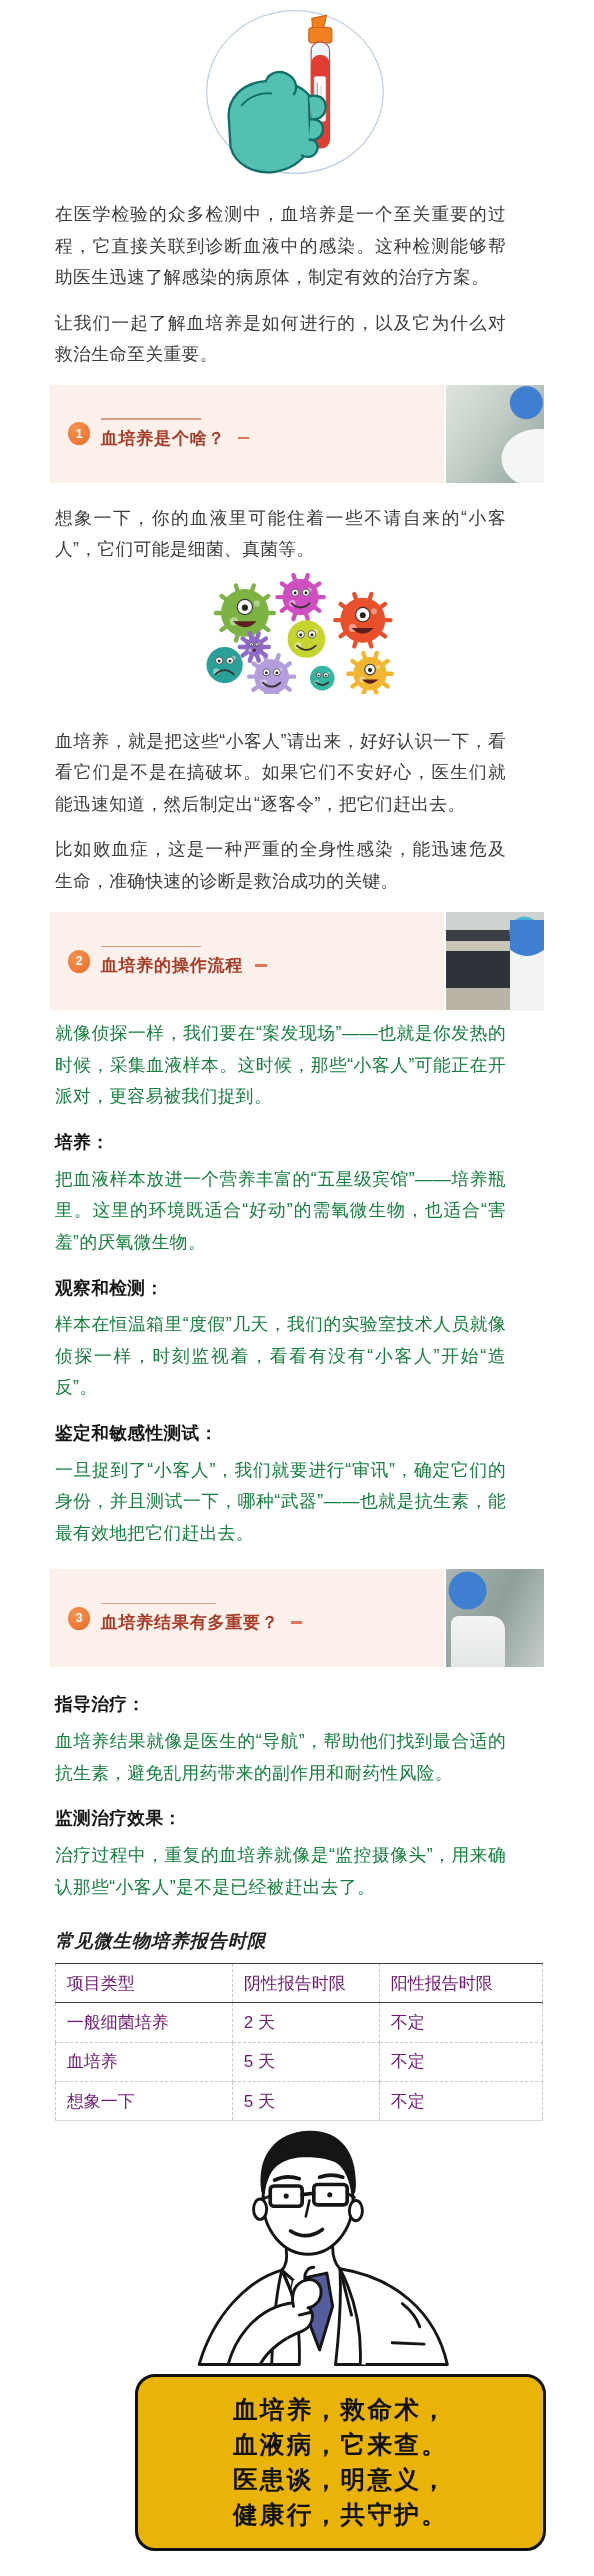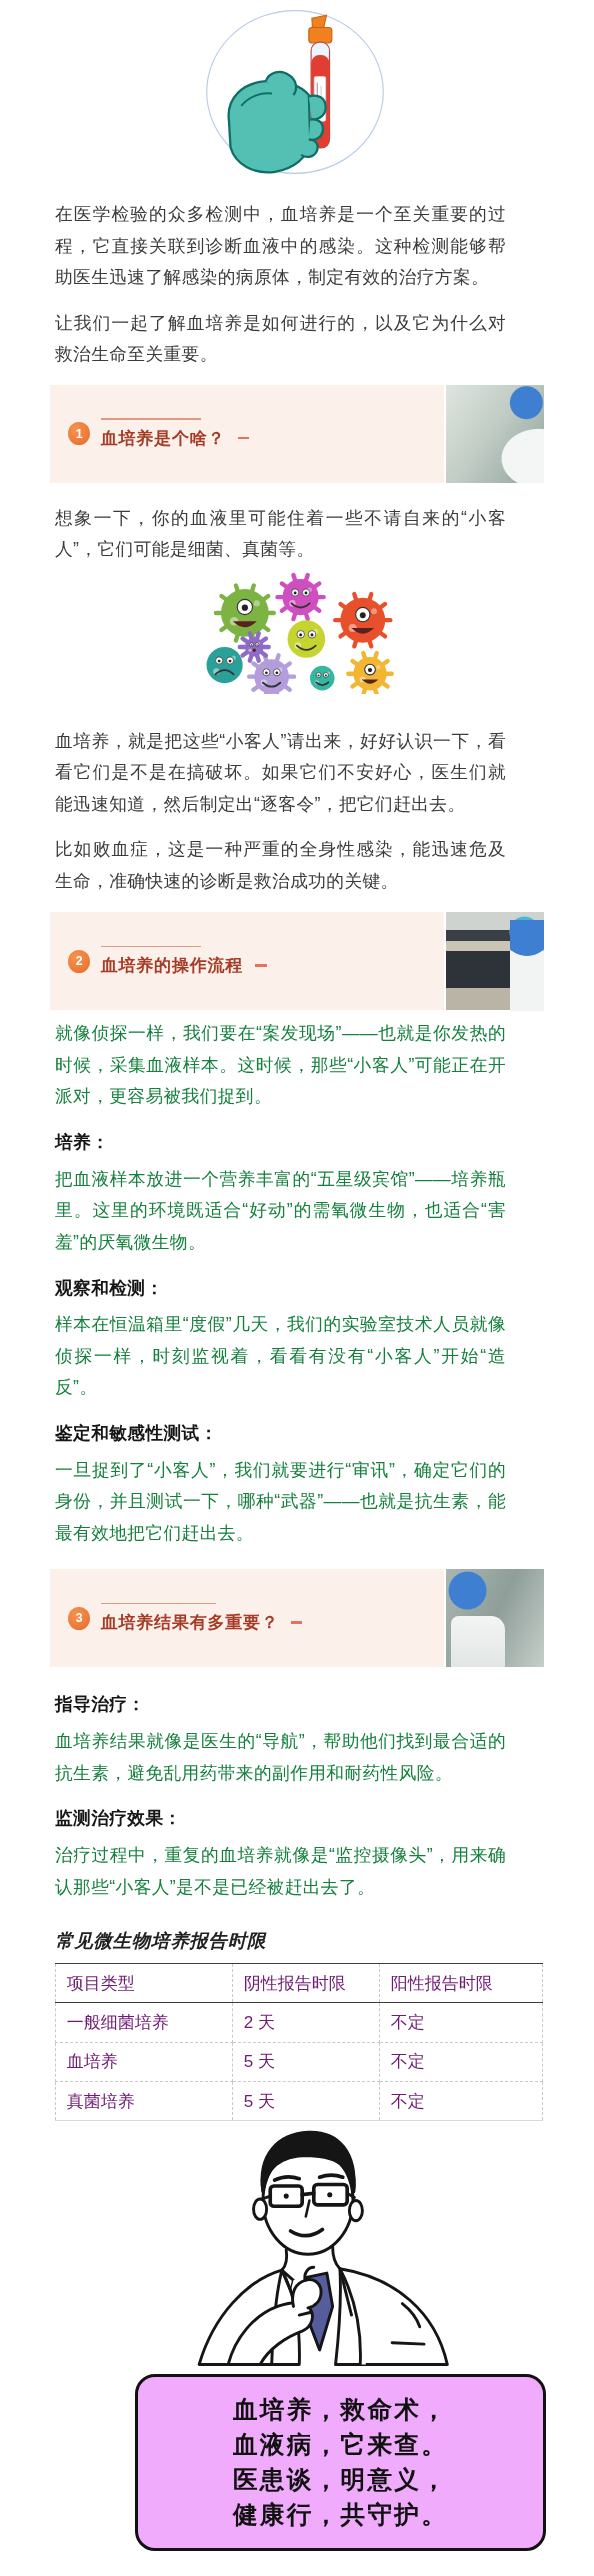--- a/index.html
+++ b/index.html
@@ -55,21 +55,21 @@
   table.report th, table.report td{font-weight:normal;text-align:left;font-size:17px;color:#701a75;
       padding:7.7px 3.1px 7.7px 10.8px;height:20px;
       border-left:0.8px dashed #c9c9c9;border-right:0.8px dashed #c9c9c9;}
   table.report thead th{border-bottom:1.5px solid #3c3c3c;}
   table.report tbody td{border-bottom:0.8px dashed #c9c9c9;}
   table.report tbody tr:last-child td{border-bottom:none;}
   
   .doctor{margin:3.1px 0 0 164px;width:277px;height:254px;display:block;}
   
   .outro-box{margin:-4.6px 0 0 115px;width:411px;box-sizing:border-box;border:3.1px solid #111;
-             border-radius:20px;background:#f0abfc;padding:15.4px 7.7px;position:relative;}
+             border-radius:20px;background:#eab308;padding:15.4px 7.7px;position:relative;}
   .outro-line{text-align:center;font-size:24.6px;line-height:35px;font-weight:bold;color:#111;letter-spacing:2.3px;}
 </style>
 </head>
 <body>
 
 <div class="page">
 
   <div class="hero">
     <svg width="200" height="175" viewBox="0 0 260 228">
       <ellipse cx="130" cy="112" rx="115" ry="106" fill="#ffffff" stroke="#b8cde6" stroke-width="1.5"></ellipse>
@@ -305,21 +305,21 @@
         <td>一般细菌培养</td>
         <td>2 天</td>
         <td>不定</td>
       </tr>
       <tr>
         <td>血培养</td>
         <td>5 天</td>
         <td>不定</td>
       </tr>
       <tr>
-        <td>真菌培养</td>
+        <td>想象一下</td>
         <td>5 天</td>
         <td>不定</td>
       </tr>
     </tbody>
   </table>
 
   <svg class="doctor" viewBox="0 0 380 350">
     <g fill="none" stroke="#151515" stroke-width="4" stroke-linecap="round" stroke-linejoin="round">
 
       <ellipse cx="170" cy="104" rx="62" ry="74" fill="#ffffff"></ellipse>

